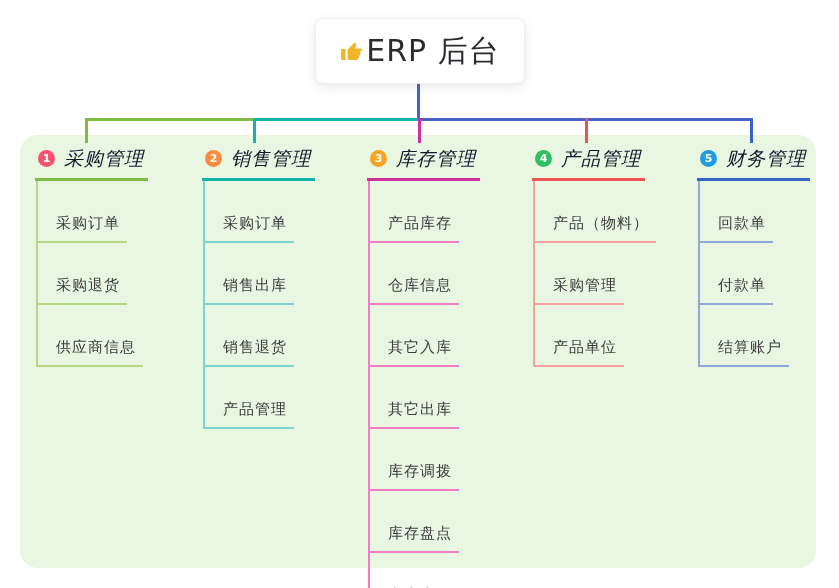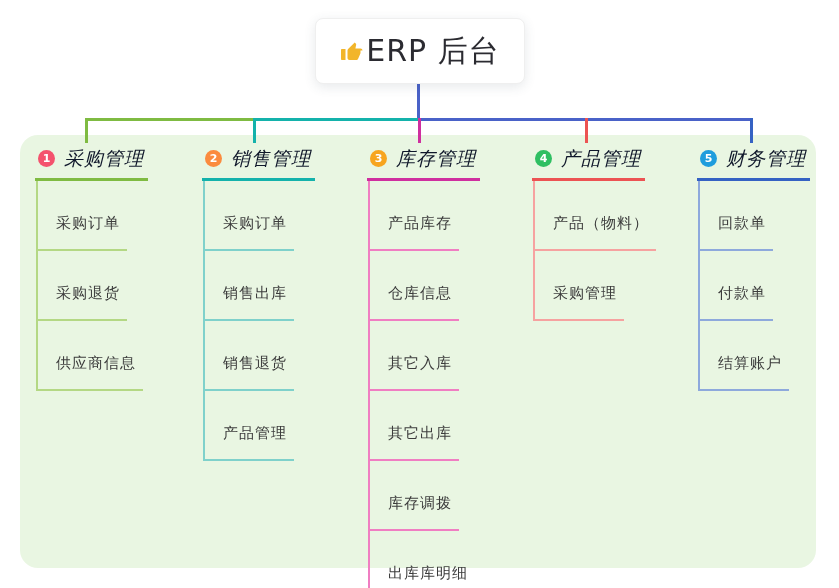--- a/index.html
+++ b/index.html
@@ -49,21 +49,21 @@
     color: #0f172a; letter-spacing: 1px; font-style: italic;
   }
   .children { position: relative; margin-left: 1px; }
   .spine {
     position: absolute; left: 0; top: 0; bottom: 0; width: 2px;
     background: var(--childline, #ccc);
   }
   .child {
     height: 52px; width: max-content;
     display: flex; align-items: flex-end;
-    padding: 0 7px 16px 20px;
+    padding: 0 7px 8px 20px;
     border-bottom: 2px solid var(--childline, #ccc);
     font-size: 15px; color: #3c3c3c; letter-spacing: 1px;
     white-space: nowrap; cursor: pointer;
   }
 </style>
 </head>
 <body>
 
 <div class="stage">
   <div class="panel"></div>
@@ -146,38 +146,44 @@
           <div class="child">
             <span>其它入库</span>
           </div>
           <div class="child">
             <span>其它出库</span>
           </div>
           <div class="child">
             <span>库存调拨</span>
           </div>
           <div class="child">
+            <span>库存盘点</span>
+          </div>
+          <div class="child">
             <span>出库库明细</span>
           </div>
         </div>
   </div>
 
   <div class="branch" style="left: 532px; top: 145px; --line: #ec5353; --childline: #f6a2a0;">
     <div class="branch-header">
       <span class="badge" style="background: rgb(47, 191, 98);">4</span>
       <span class="branch-title">产品管理</span>
     </div>
     <div class="children">
       <span class="spine"></span>
     <div class="child">
             <span>产品（物料）</span>
           </div>
           <div class="child">
             <span>采购管理</span>
           </div>
+          <div class="child">
+            <span>产品单位</span>
+          </div>
         </div>
   </div>
 
   <div class="branch" style="left: 697px; top: 145px; --line: #3562c3; --childline: #8ea9dc;">
     <div class="branch-header">
       <span class="badge" style="background: rgb(31, 157, 221);">5</span>
       <span class="branch-title">财务管理</span>
     </div>
     <div class="children">
       <span class="spine"></span>

